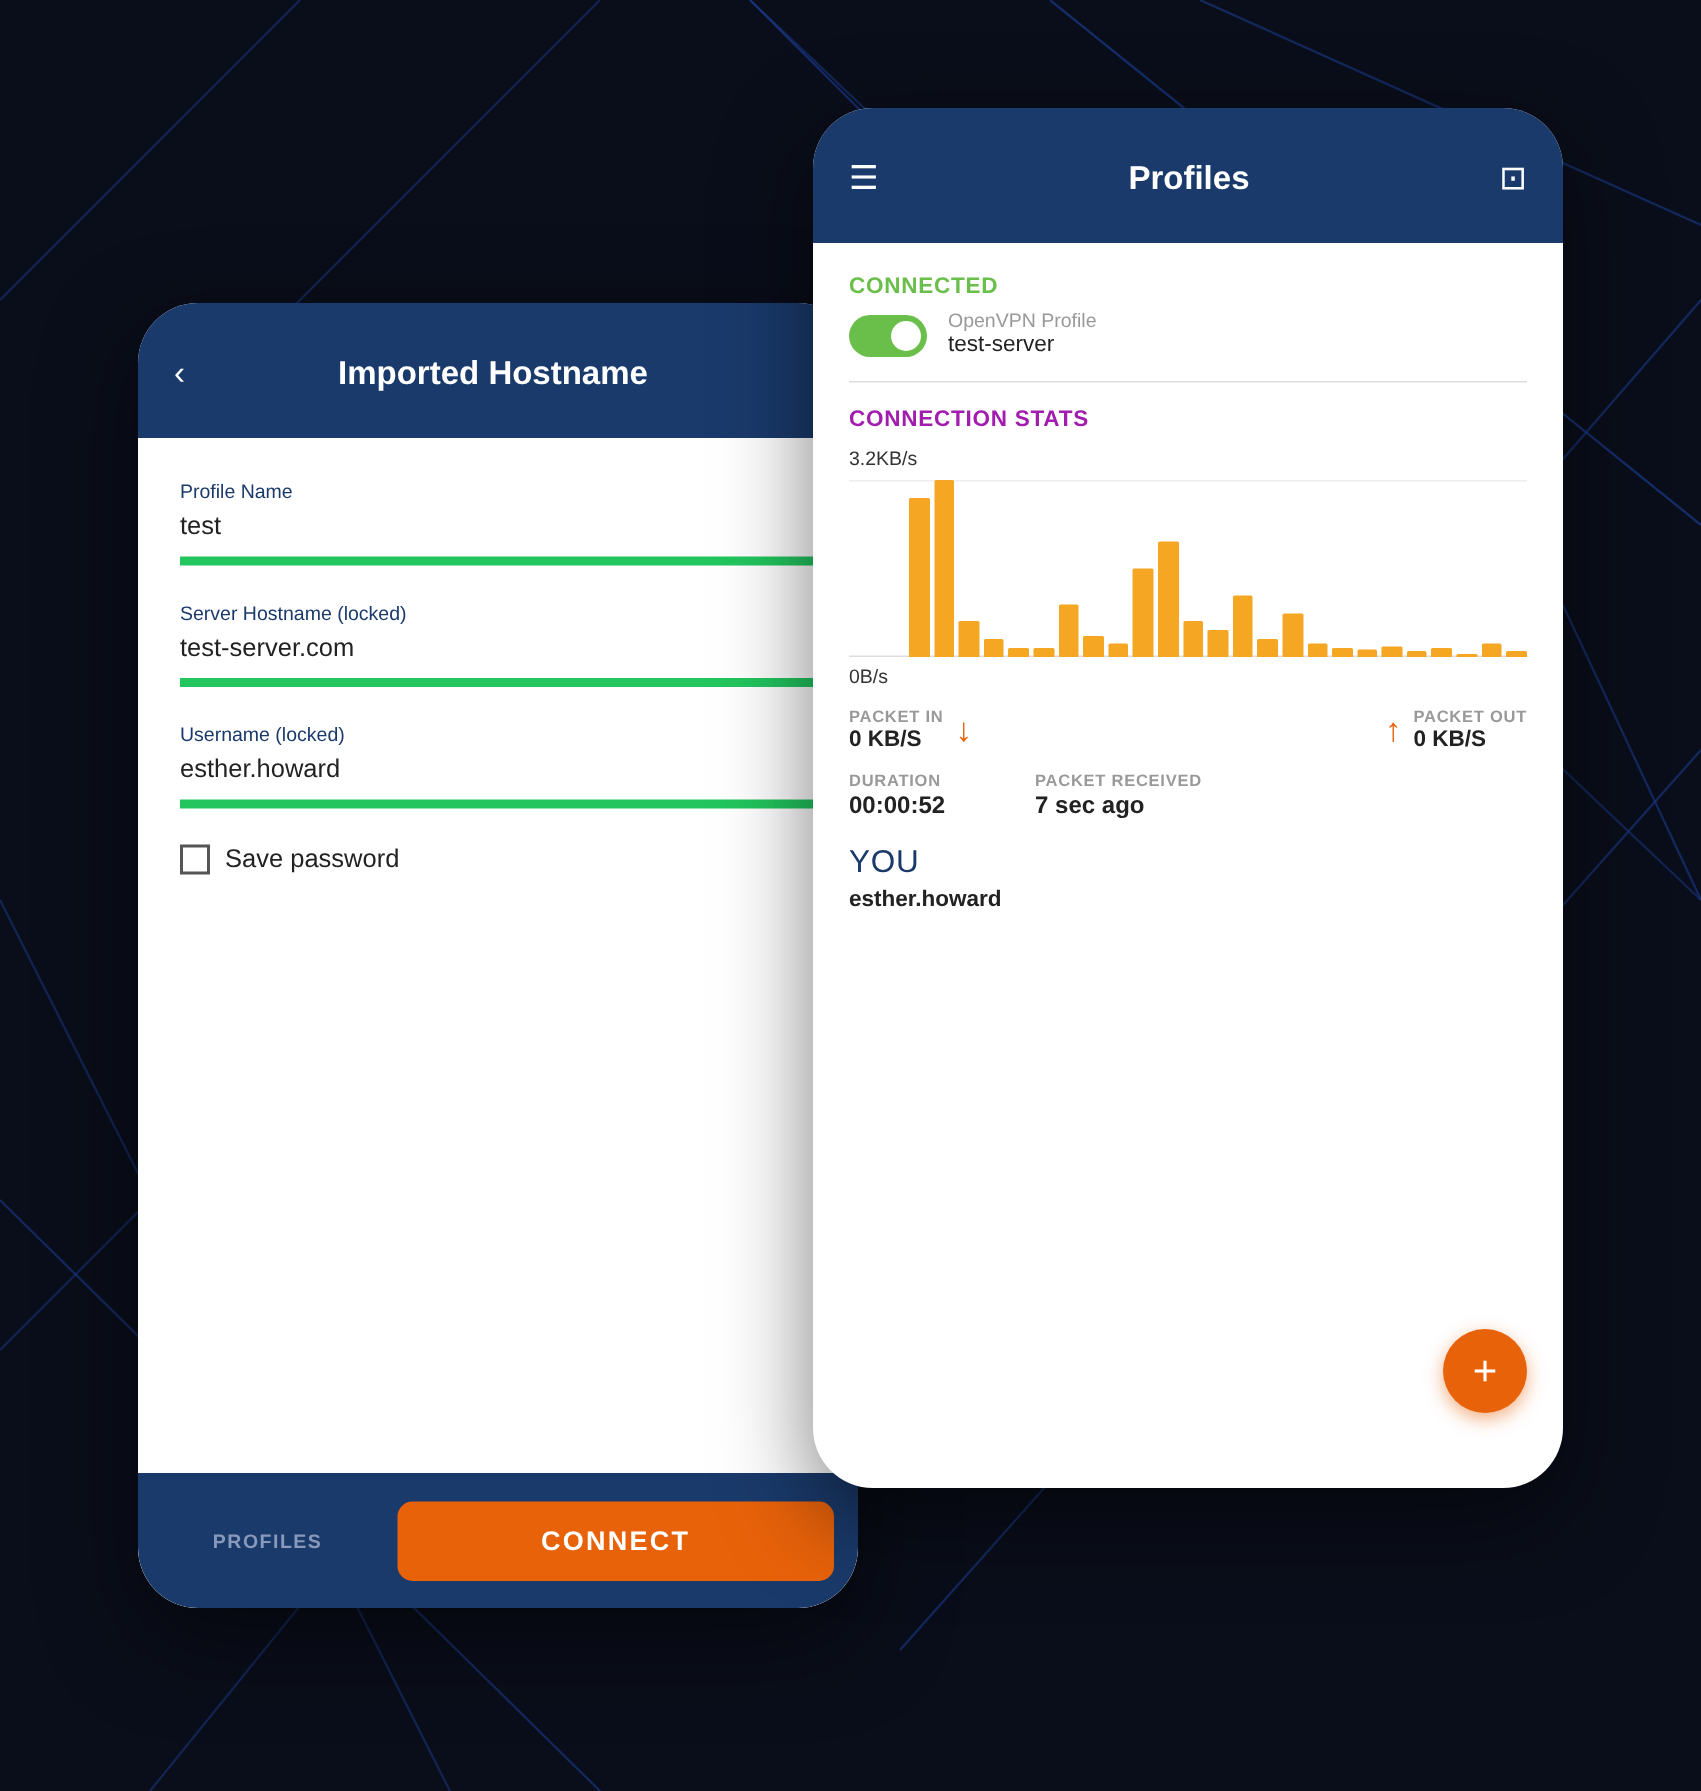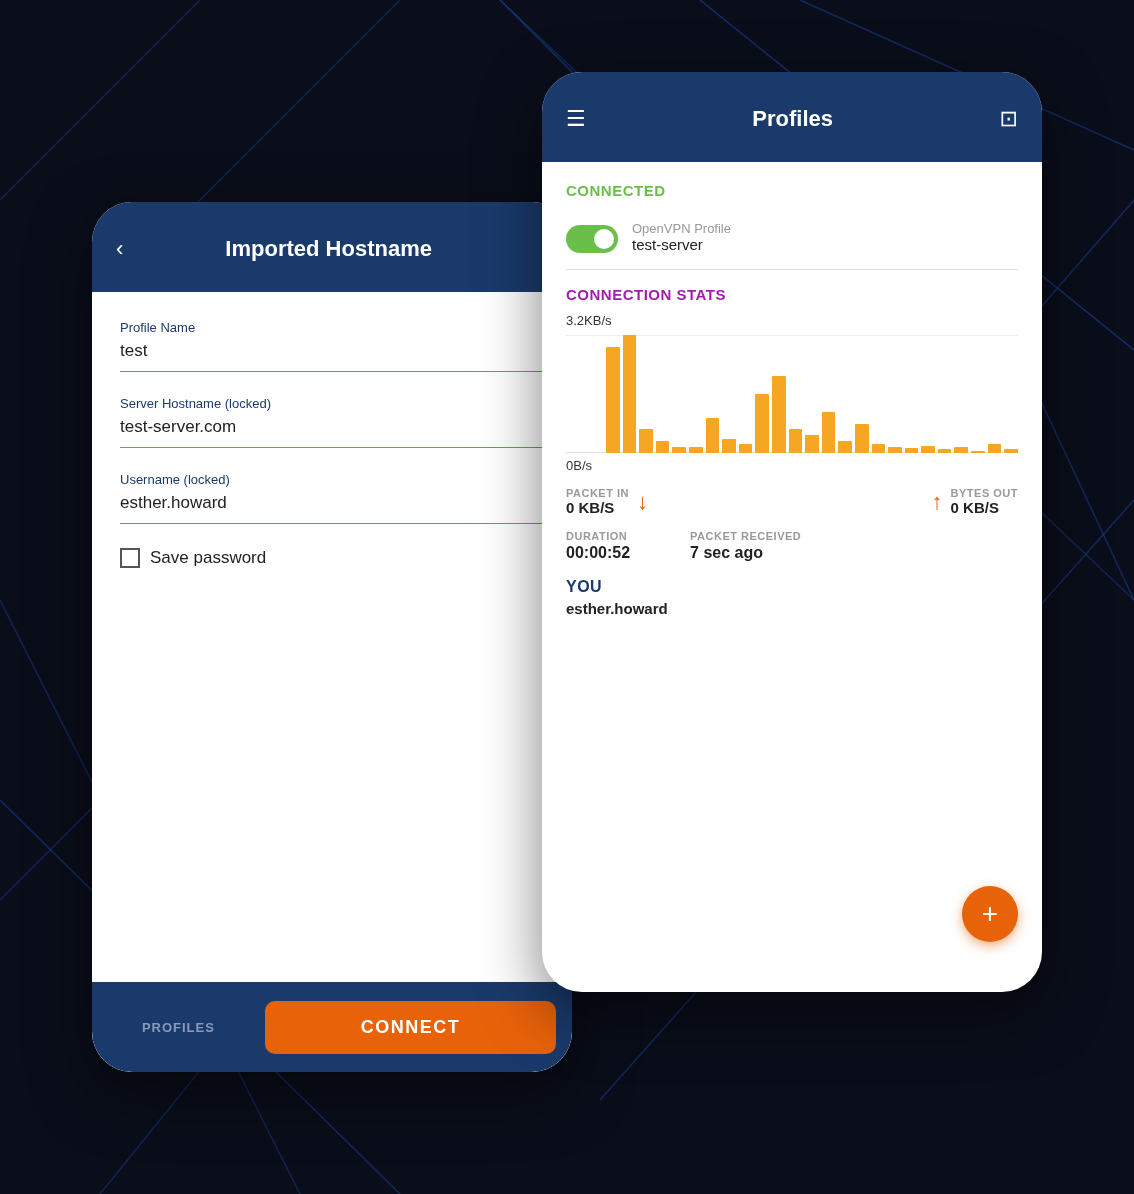--- a/index.html
+++ b/index.html
@@ -80,21 +80,21 @@
       font-size: 13px;
       color: #1a3a6b;
       font-weight: 500;
       margin-bottom: 6px;
     }
 
     .form-value {
       font-size: 17px;
       color: #222;
       padding-bottom: 10px;
-      border-bottom: 1px solid #22c55e;
+      border-bottom: 6px solid #22c55e;
     }
 
     .save-password-row {
       display: flex;
       align-items: center;
       gap: 10px;
       margin-top: 8px;
     }
 
     .checkbox-box {
@@ -195,21 +195,21 @@
     .phone-right-body {
       padding: 20px 24px;
       overflow: hidden;
     }
 
     .connected-label {
       color: #6abf4b;
       font-size: 15px;
       font-weight: 700;
       letter-spacing: 0.5px;
-      margin-bottom: 22px;
+      margin-bottom: 7px;
     }
 
     .vpn-profile-row {
       display: flex;
       align-items: flex-end;
       gap: 14px;
       margin-bottom: 16px;
     }
 
     .toggle-on {
@@ -383,22 +383,22 @@
       color: #222;
       font-weight: 600;
     }
 
     .you-section {
       margin-top: 4px;
     }
 
     .you-label {
       color: #1a3a6b;
-      font-size: 16px;
-      font-weight: 700;
+      font-size: 21px;
+      font-weight: 400;
       letter-spacing: 0.5px;
       margin-bottom: 4px;
     }
 
     .you-value {
       color: #222;
       font-size: 15px;
       font-weight: 600;
     }
 
@@ -534,21 +534,21 @@
         <div class="stat-item">
           <div class="stat-text">
             <span class="stat-label">PACKET IN</span>
             <span class="stat-value">0 KB/S</span>
           </div>
           <span class="arrow-down">↓</span>
         </div>
         <div class="stat-item">
           <span class="arrow-up">↑</span>
           <div class="stat-text">
-            <span class="stat-label">BYTES OUT</span>
+            <span class="stat-label">PACKET OUT</span>
             <span class="stat-value">0 KB/S</span>
           </div>
         </div>
       </div>
       <div class="stats-row2">
         <div class="stat2-item">
           <span class="stat2-label">DURATION</span>
           <span class="stat2-value">00:00:52</span>
         </div>
         <div class="stat2-item">

